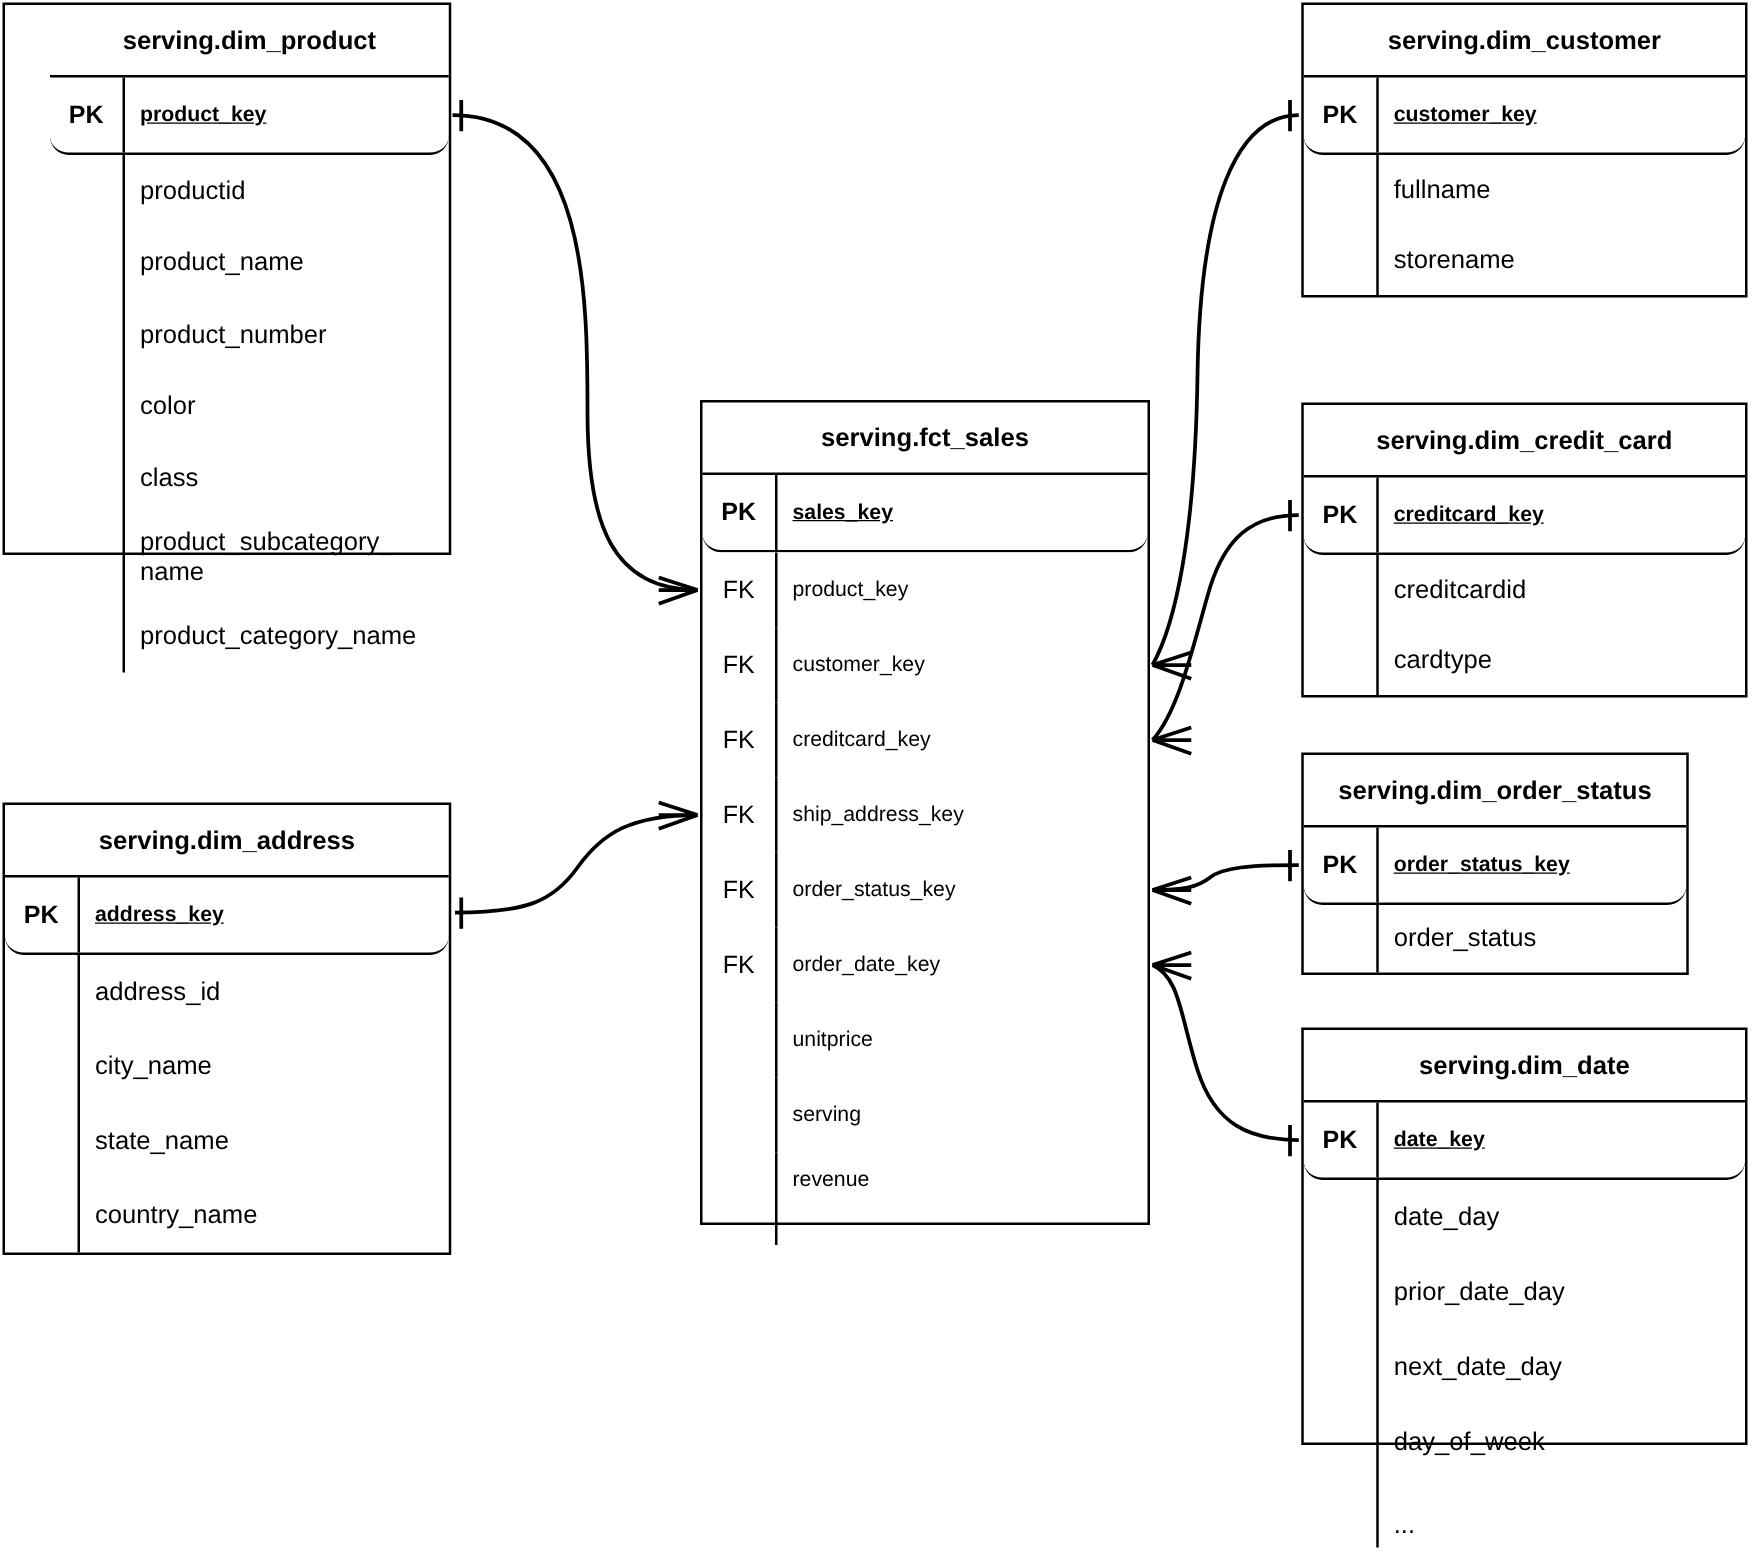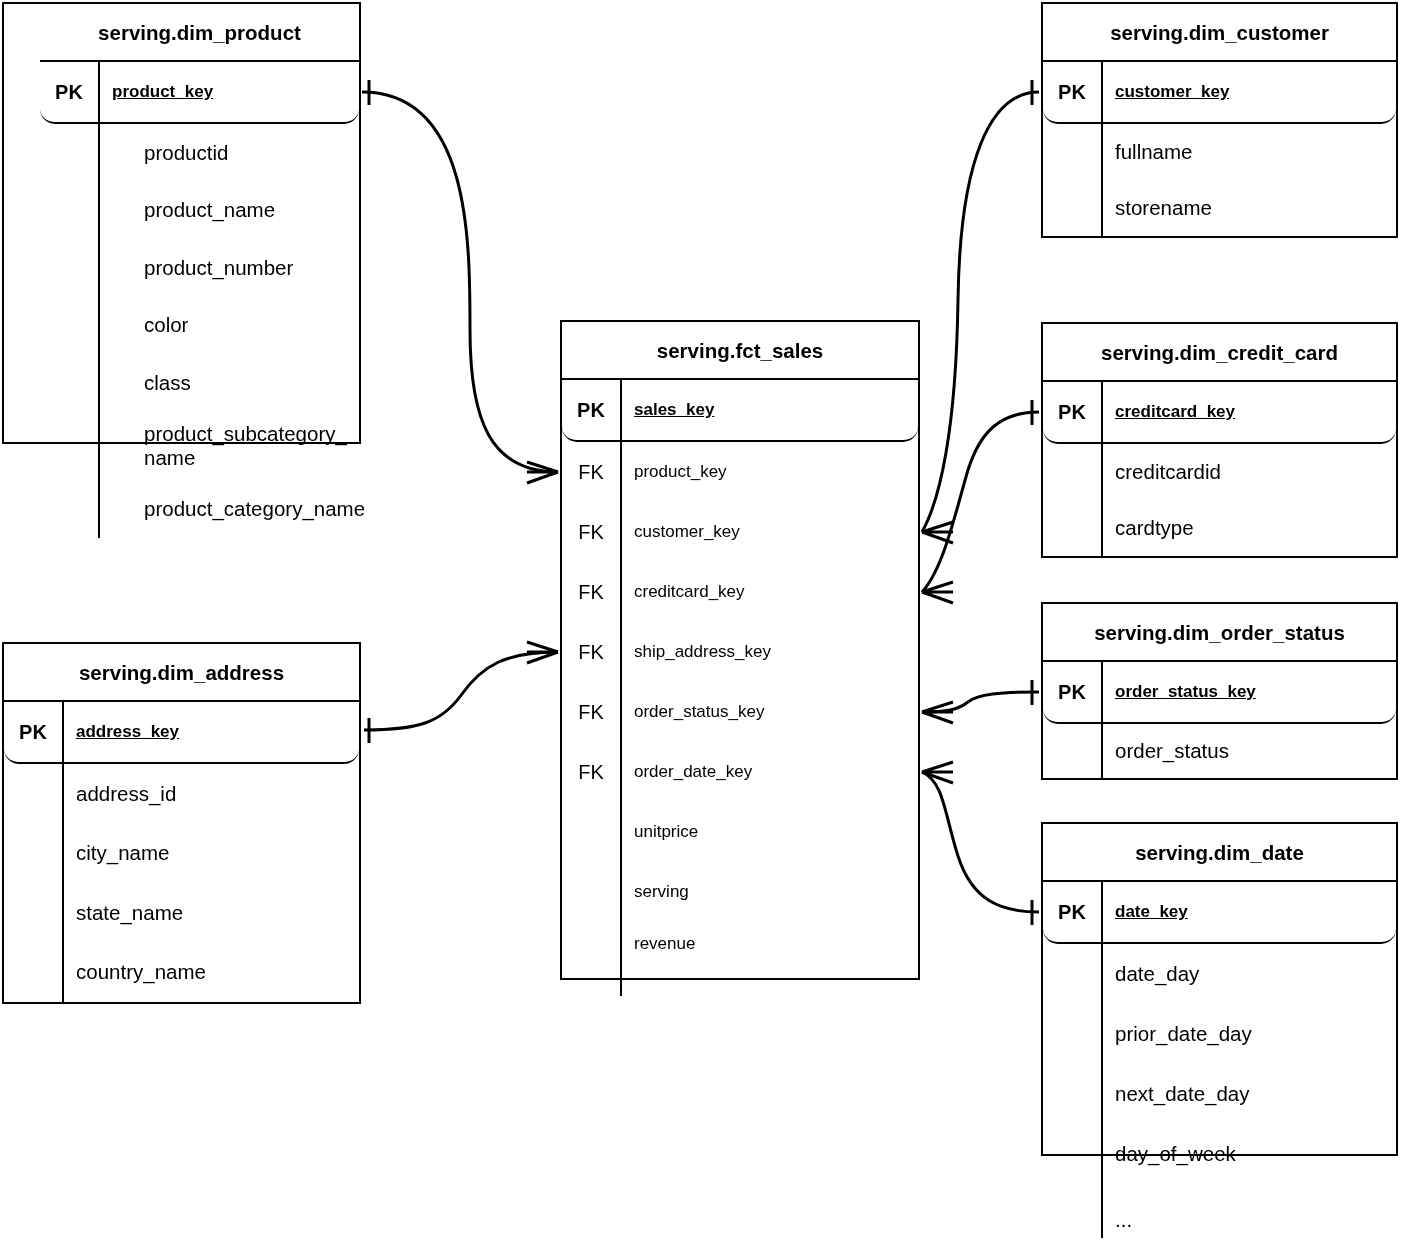--- a/index.html
+++ b/index.html
@@ -165,21 +165,21 @@
 
     </g>
   </svg>
 
   <div class="entity" style="left:2px; top:2px; width:359px; height:442px;padding-left:36px;">
     <div class="ent-title">serving.dim_product</div>
     <div class="row pkrow" style="height:62px;">
       <div class="keycol">PK</div>
       <div class="attrcol pk">product_key</div>
     </div>
-    <div class="body-block" style="height:414px;gap:32px;">
+    <div class="body-block" style="height:414px;">
       <div class="body-keycol"></div>
       <div class="body-attrs">
         <div class="attr-line" style="height:60px;">productid</div>
         <div class="attr-line" style="height:60px;">product_name</div>
         <div class="attr-line" style="height:60px;">product_number</div>
         <div class="attr-line" style="height:60px;">color</div>
         <div class="attr-line" style="height:60px;">class</div>
         <div class="attr-line" style="height:72px; white-space:pre-line; align-items:center;">product_subcategory_
 name</div>
         <div class="attr-line" style="height:60px;">product_category_name</div>
@@ -273,21 +273,21 @@
     </div>
     <div class="body-block" style="height:112px;">
       <div class="body-keycol"></div>
       <div class="body-attrs">
         <div class="attr-line" style="height:56px;">creditcardid</div>
         <div class="attr-line" style="height:56px;">cardtype</div>
       </div>
     </div>
   </div>
 
-  <div class="entity" style="left:1041px; top:602px; width:357px; height:178px;">
+  <div class="entity" style="left:1041px; top:602px; width:310px; height:178px;">
     <div class="ent-title">serving.dim_order_status</div>
     <div class="row pkrow" style="height:62px;">
       <div class="keycol">PK</div>
       <div class="attrcol pk">order_status_key</div>
     </div>
     <div class="body-block" style="height:54px;">
       <div class="body-keycol"></div>
       <div class="body-attrs">
         <div class="attr-line" style="height:54px;">order_status</div>
       </div>

